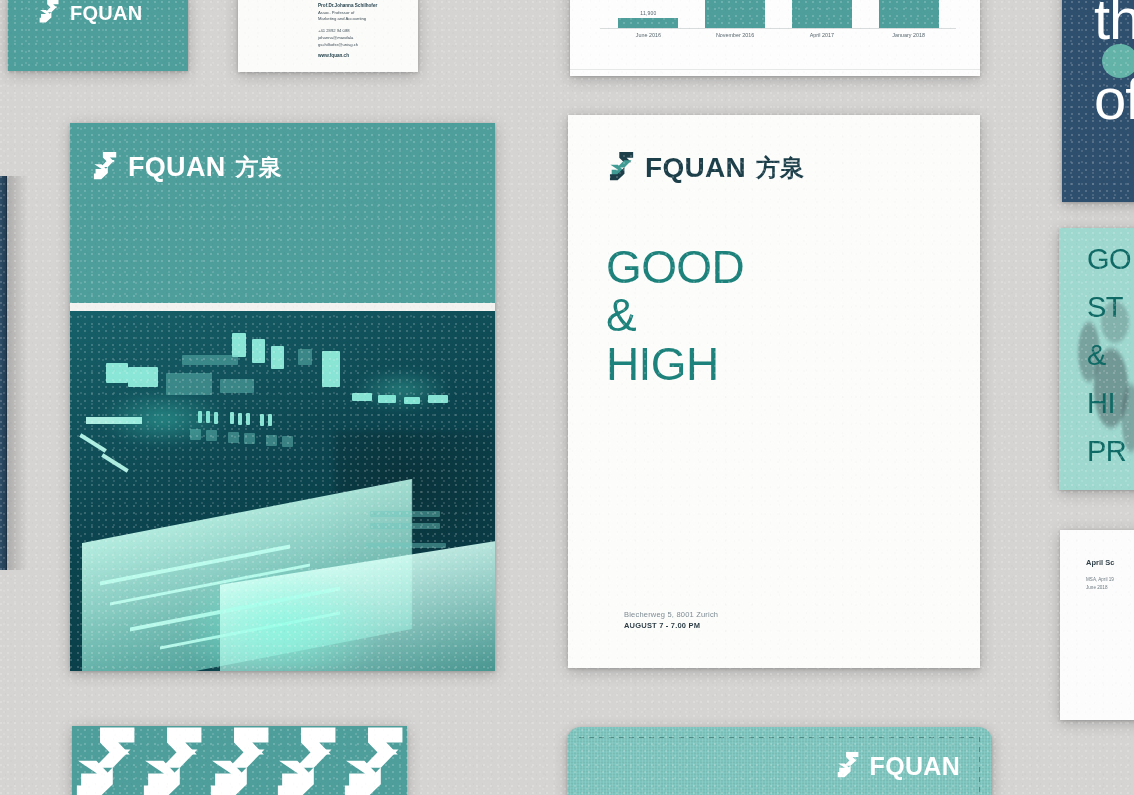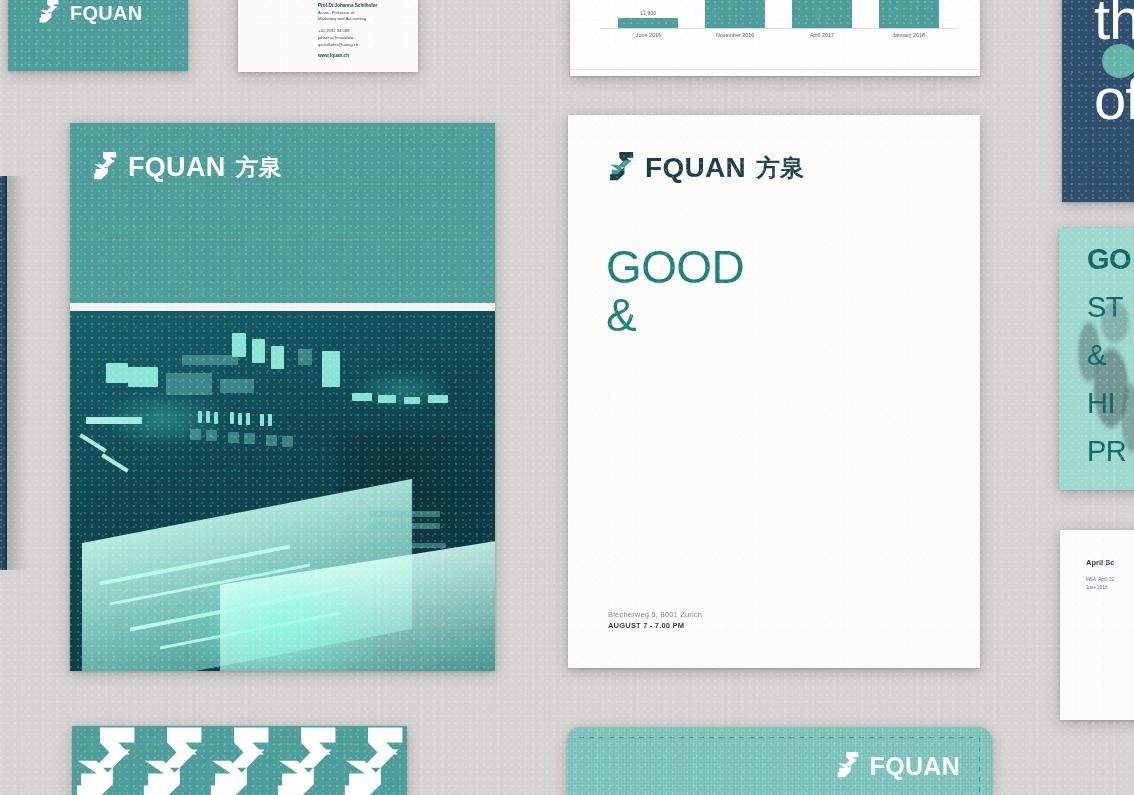--- a/index.html
+++ b/index.html
@@ -125,21 +125,21 @@
     filter:blur(3px);
   }
 
   
   #poster-white{left:568px;top:115px;width:412px;height:553px;background:#fcfcfb;}
   #poster-white .logo-row{position:absolute;left:40px;top:36px;}
   #poster-white .head{
     position:absolute;left:38px;top:128px;right:18px;
     color:#1d827b;font-size:46px;line-height:1.05;font-weight:500;letter-spacing:-.6px;
   }
-  #poster-white .foot{position:absolute;left:40px;bottom:38px;}
+  #poster-white .foot{position:absolute;left:56px;bottom:38px;}
   #poster-white .foot .l1{font-size:7.5px;color:#7d8b92;letter-spacing:.2px;filter:blur(.25px);}
   #poster-white .foot .l2{font-size:7.5px;color:#2c3c45;font-weight:bold;letter-spacing:.2px;margin-top:2px;filter:blur(.2px);}
 
   
   #pattern{left:72px;top:726px;width:335px;height:76px;background:#ffffff;overflow:hidden;}
   .pat-row{position:absolute;inset:0;display:flex;}
   .pat-cell{width:67px;height:100%;position:relative;flex:0 0 auto;}
 
   
   #folder{left:567px;top:727px;width:425px;height:72px;background:#7cc4bd;border-radius:14px 14px 0 0;overflow:hidden;}
@@ -226,21 +226,21 @@
   </div>
 
   <div class="piece shadow-soft" id="panel-navy">
     <div class="nv nv1">th</div>
     <div class="dot"></div>
     <div class="nv nv2">of</div>
   </div>
 
   <div class="piece shadow-soft" id="poster-teal">
     <div class="hand"></div>
-    <div class="ptxt" style="top:14px;font-weight:bold;">GO</div>
+    <div class="ptxt" style="top:14px;">GO</div>
     <div class="ptxt" style="top:62px;">ST</div>
     <div class="ptxt" style="top:110px;">&amp;</div>
     <div class="ptxt" style="top:158px;">HI</div>
     <div class="ptxt" style="top:206px;">PR</div>
   </div>
 
   <div class="piece shadow-soft" id="doc-chart2">
     <div class="h">April Sc</div>
     <div class="s">MSA, April 19</div>
     <div class="s" style="top:54px;">June 2018</div>
@@ -327,20 +327,21 @@
           <path fill="#1d3f4a" d="M1.6 18.8 L7.6 18.8 L13.4 13.0 L13.4 18.4 L7.8 23.6 L1.6 23.6 Z"></path>
         </svg>
       </span>
       <span class="wordmark" style="color:#1d3f4a;font-size:28px;">FQUAN</span>
       <span class="cn" style="color:#1d3f4a;font-size:24px;">方泉</span>
     </div>
 
     <div class="head">
       <div>GOOD</div>
       <div>&amp;</div>
+      <div>HIGH</div>
     </div>
 
     <div class="foot">
       <div class="l1">Blecherweg 5, 8001 Zurich</div>
       <div class="l2">AUGUST 7 - 7.00 PM</div>
     </div>
   </div>
 
   <div class="piece shadow-soft" id="pattern">
     <div class="pat-row">

